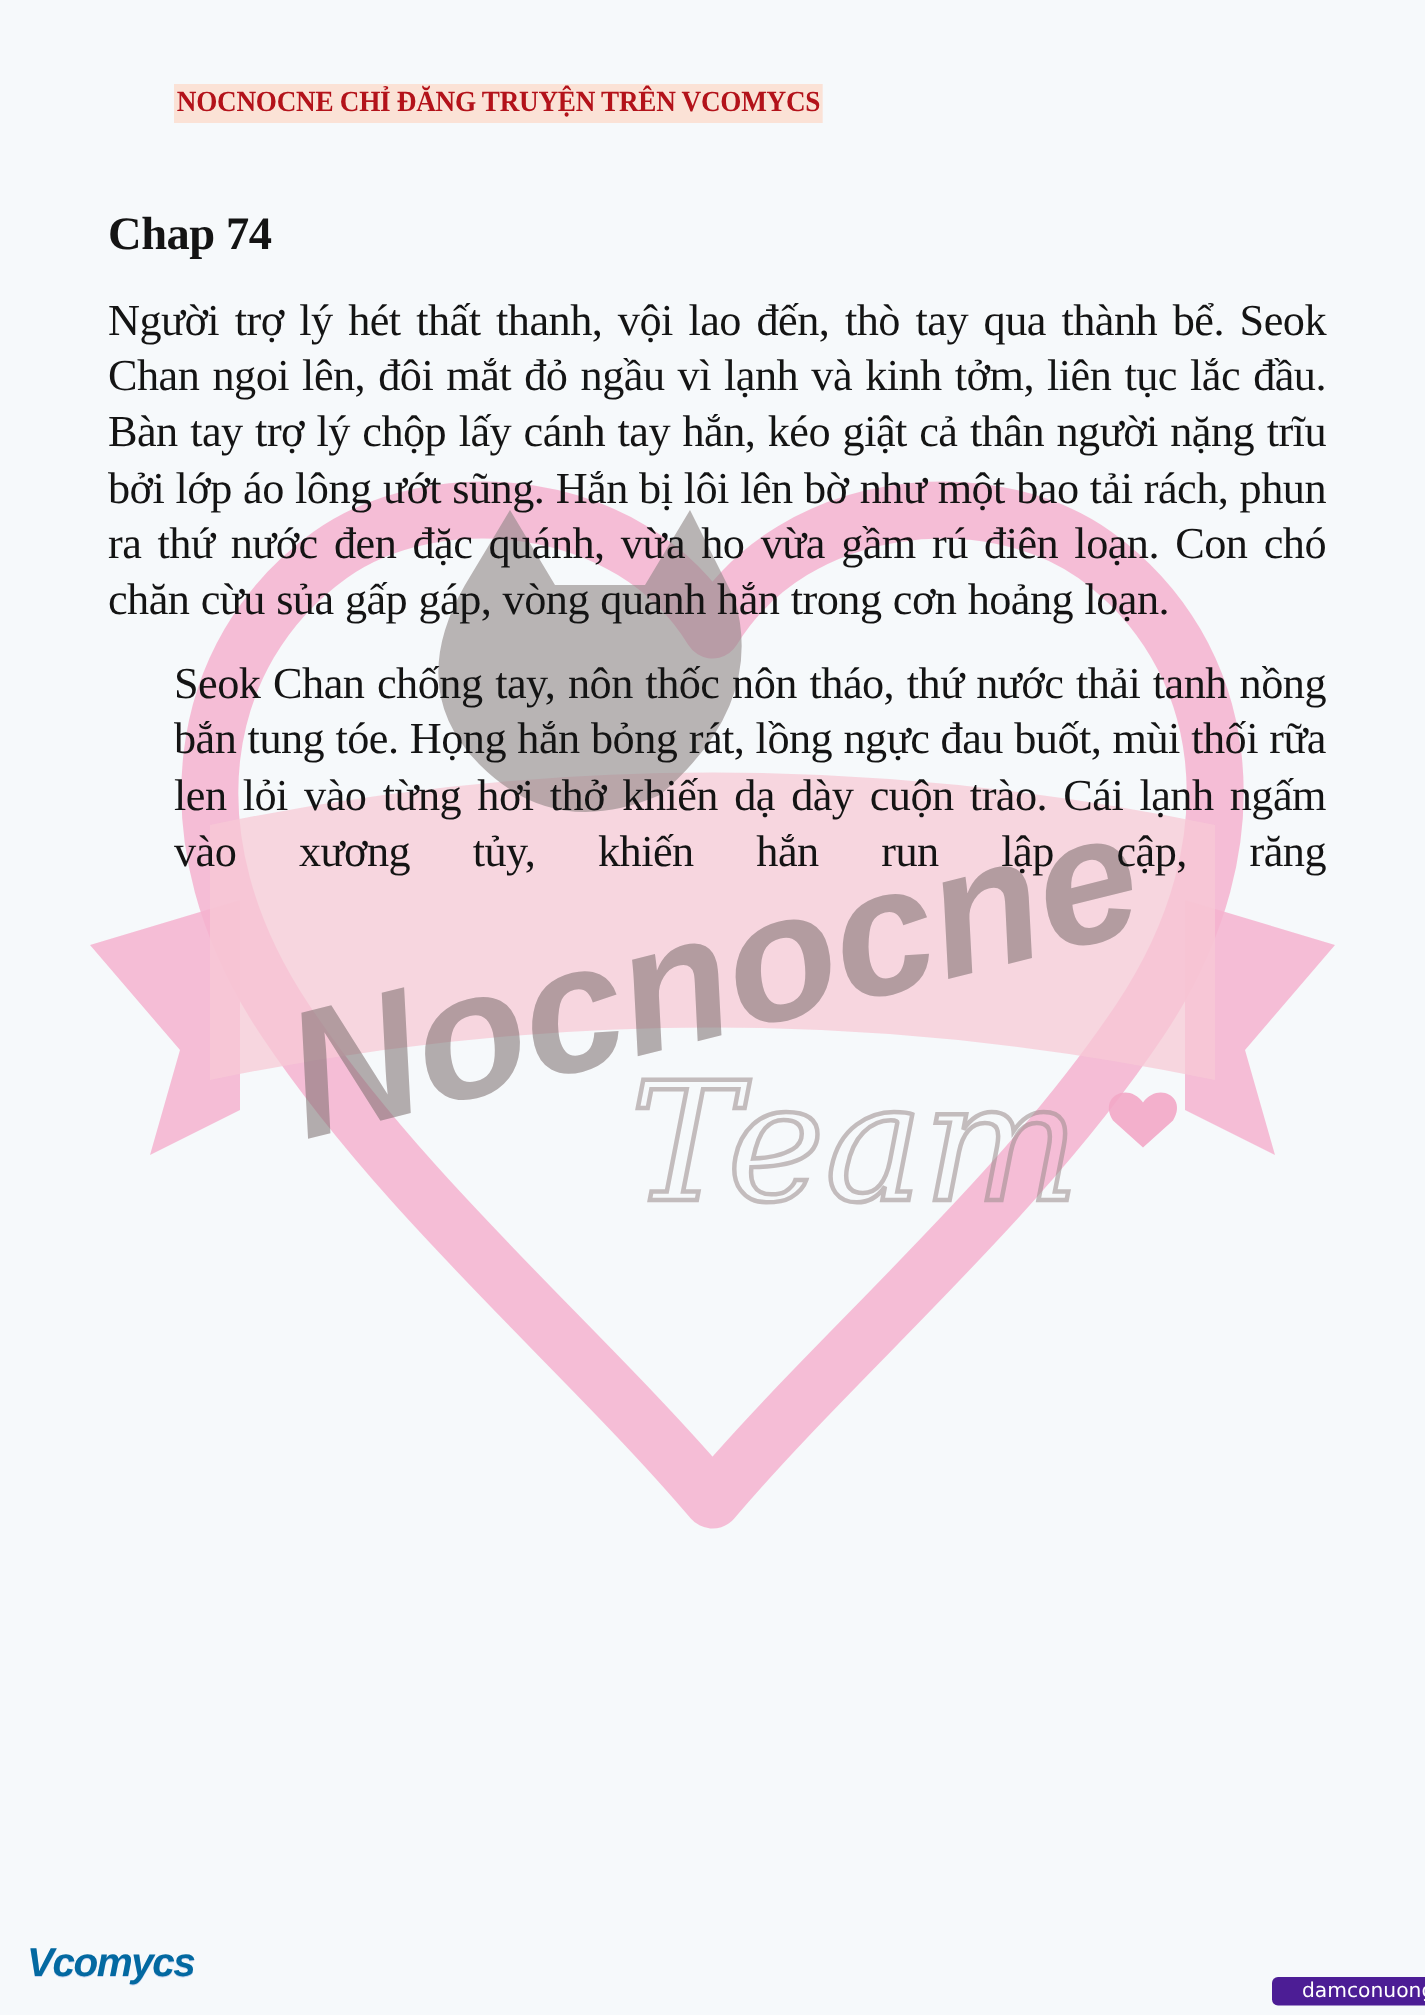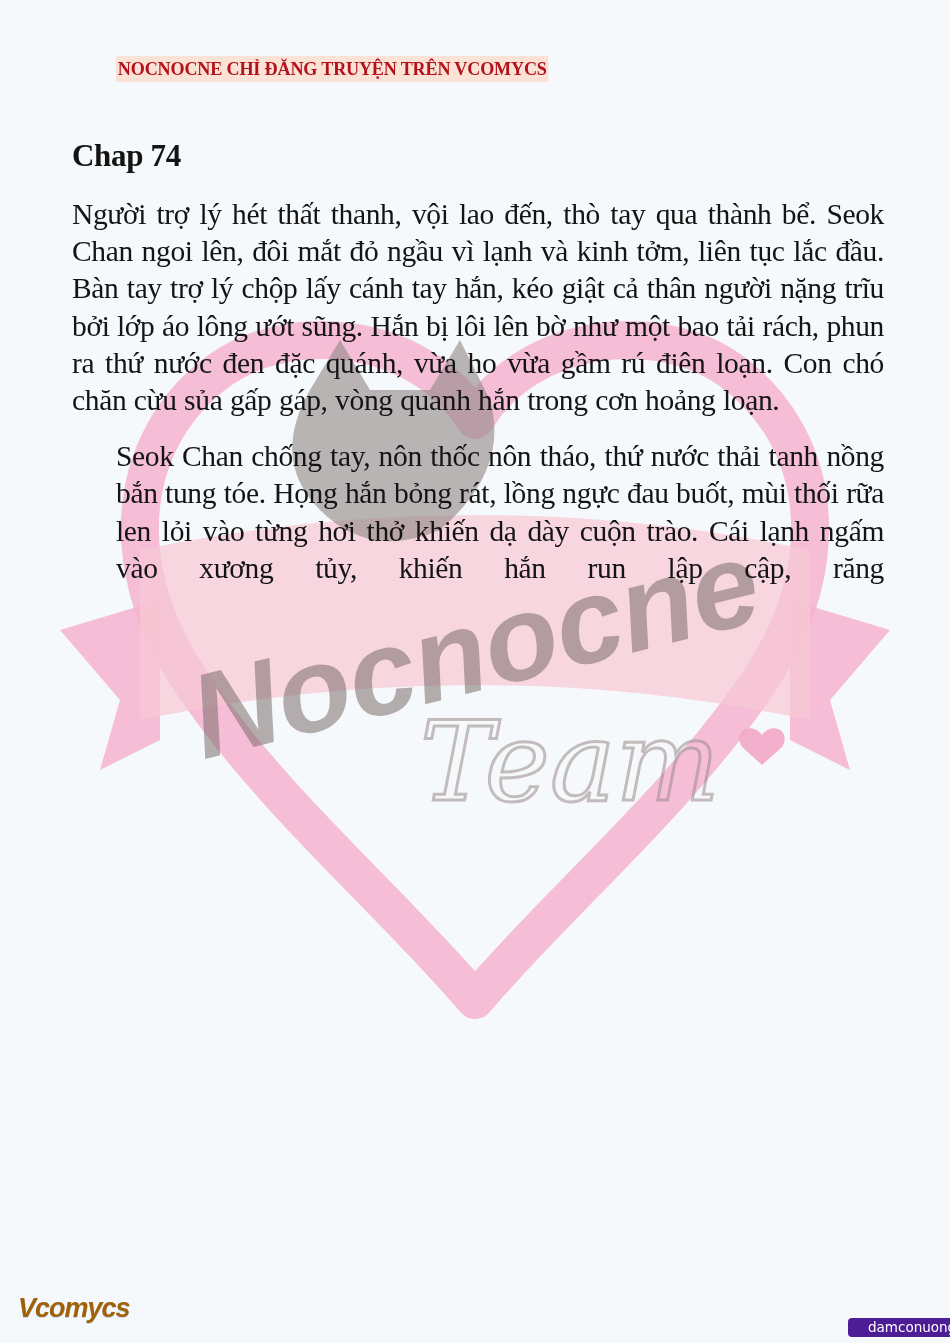--- a/index.html
+++ b/index.html
@@ -83,21 +83,21 @@
     }
     .footer-logo {
       position: absolute;
       left: 18px;
       top: 1293px;
       font-family: "Liberation Sans", sans-serif;
       font-style: italic;
       font-weight: bold;
       font-size: 27px;
       letter-spacing: -1px;
-      color: #a16207;
+      color: #0369a1;
       text-shadow: 0 1px 0 #c8d3ee;
       z-index: 2;
     }
     .footer-badge {
       position: absolute;
       left: 848px;
       top: 1318px;
       padding: 1px 20px;
       border-radius: 4px;
       background: #4c1d95;

